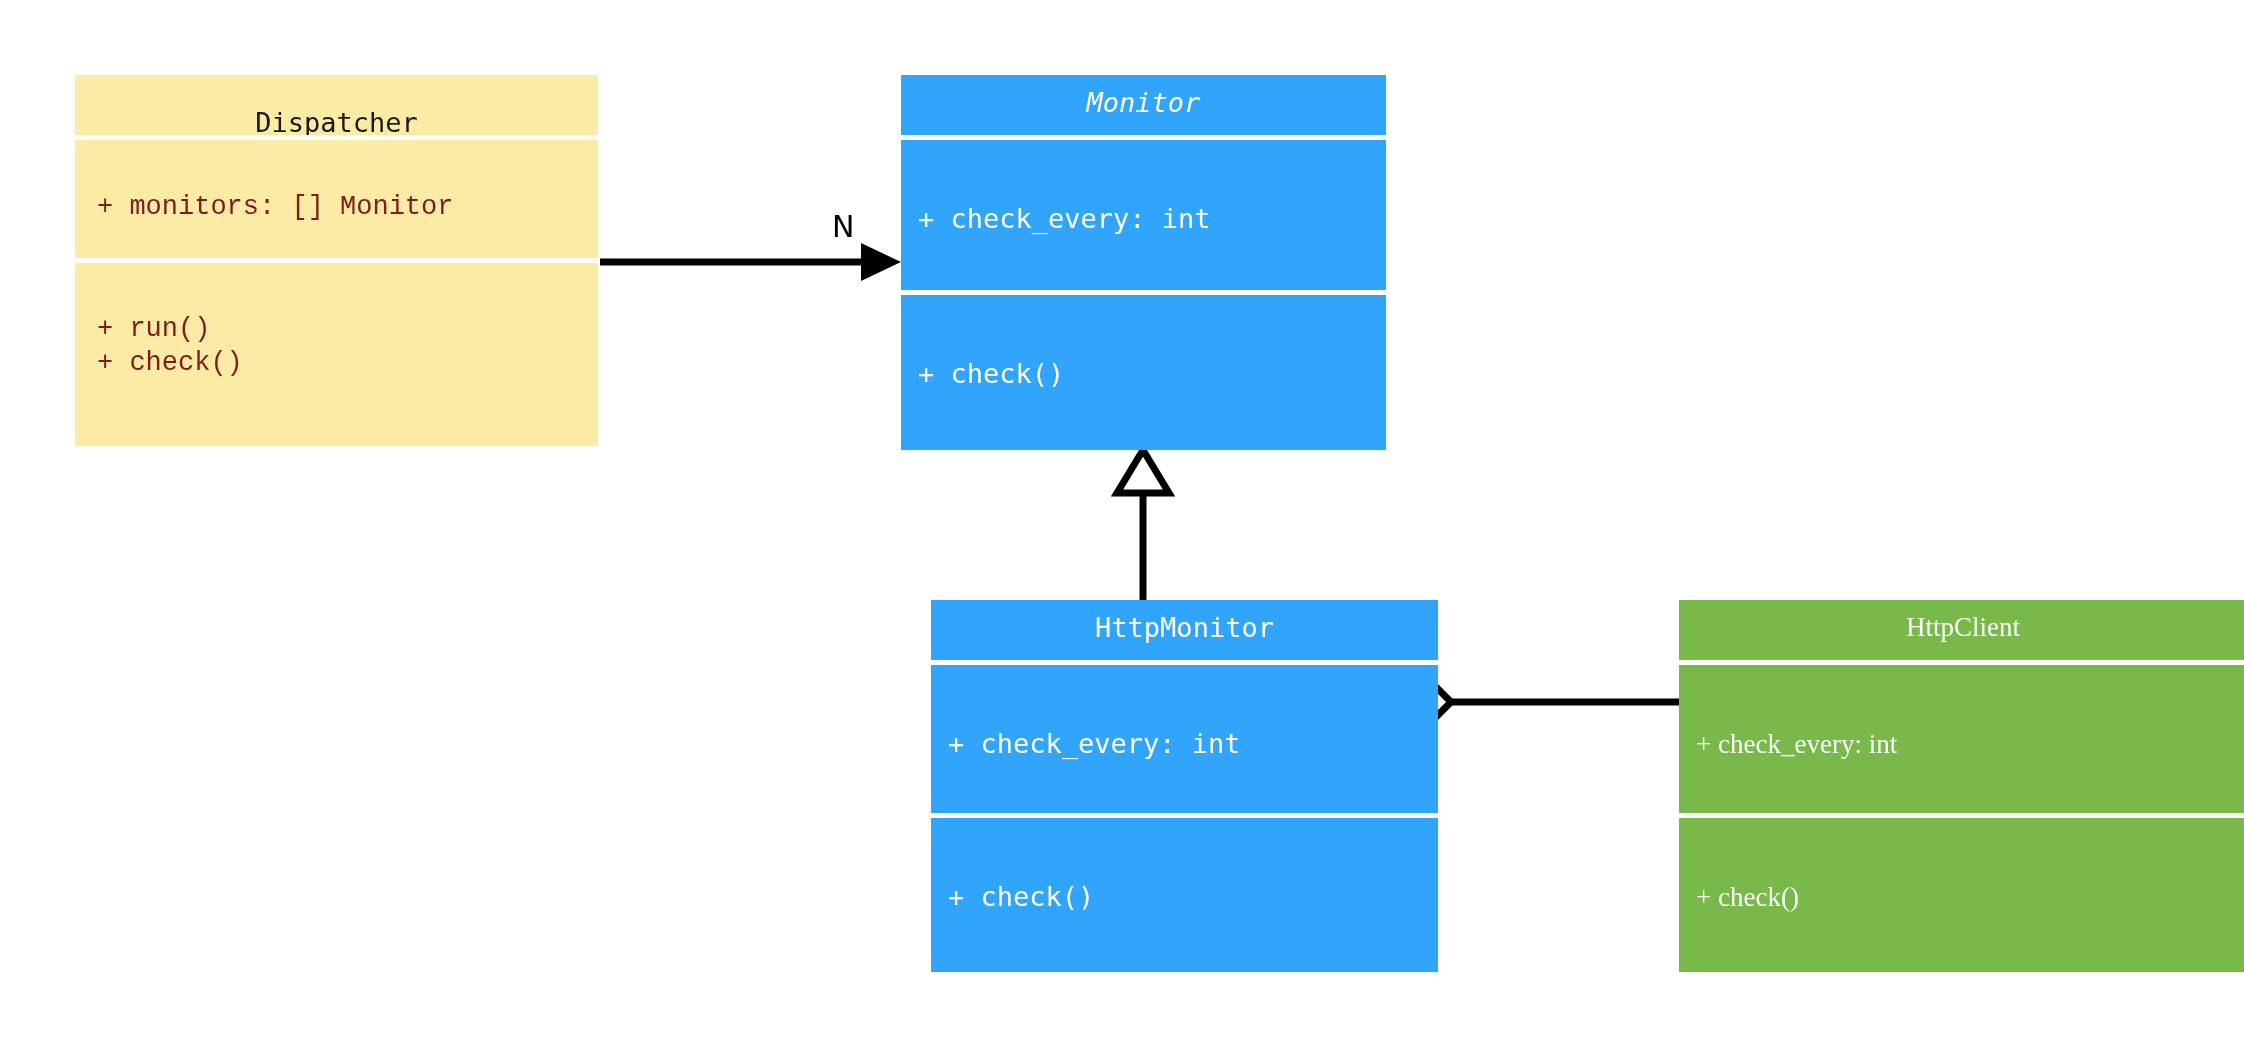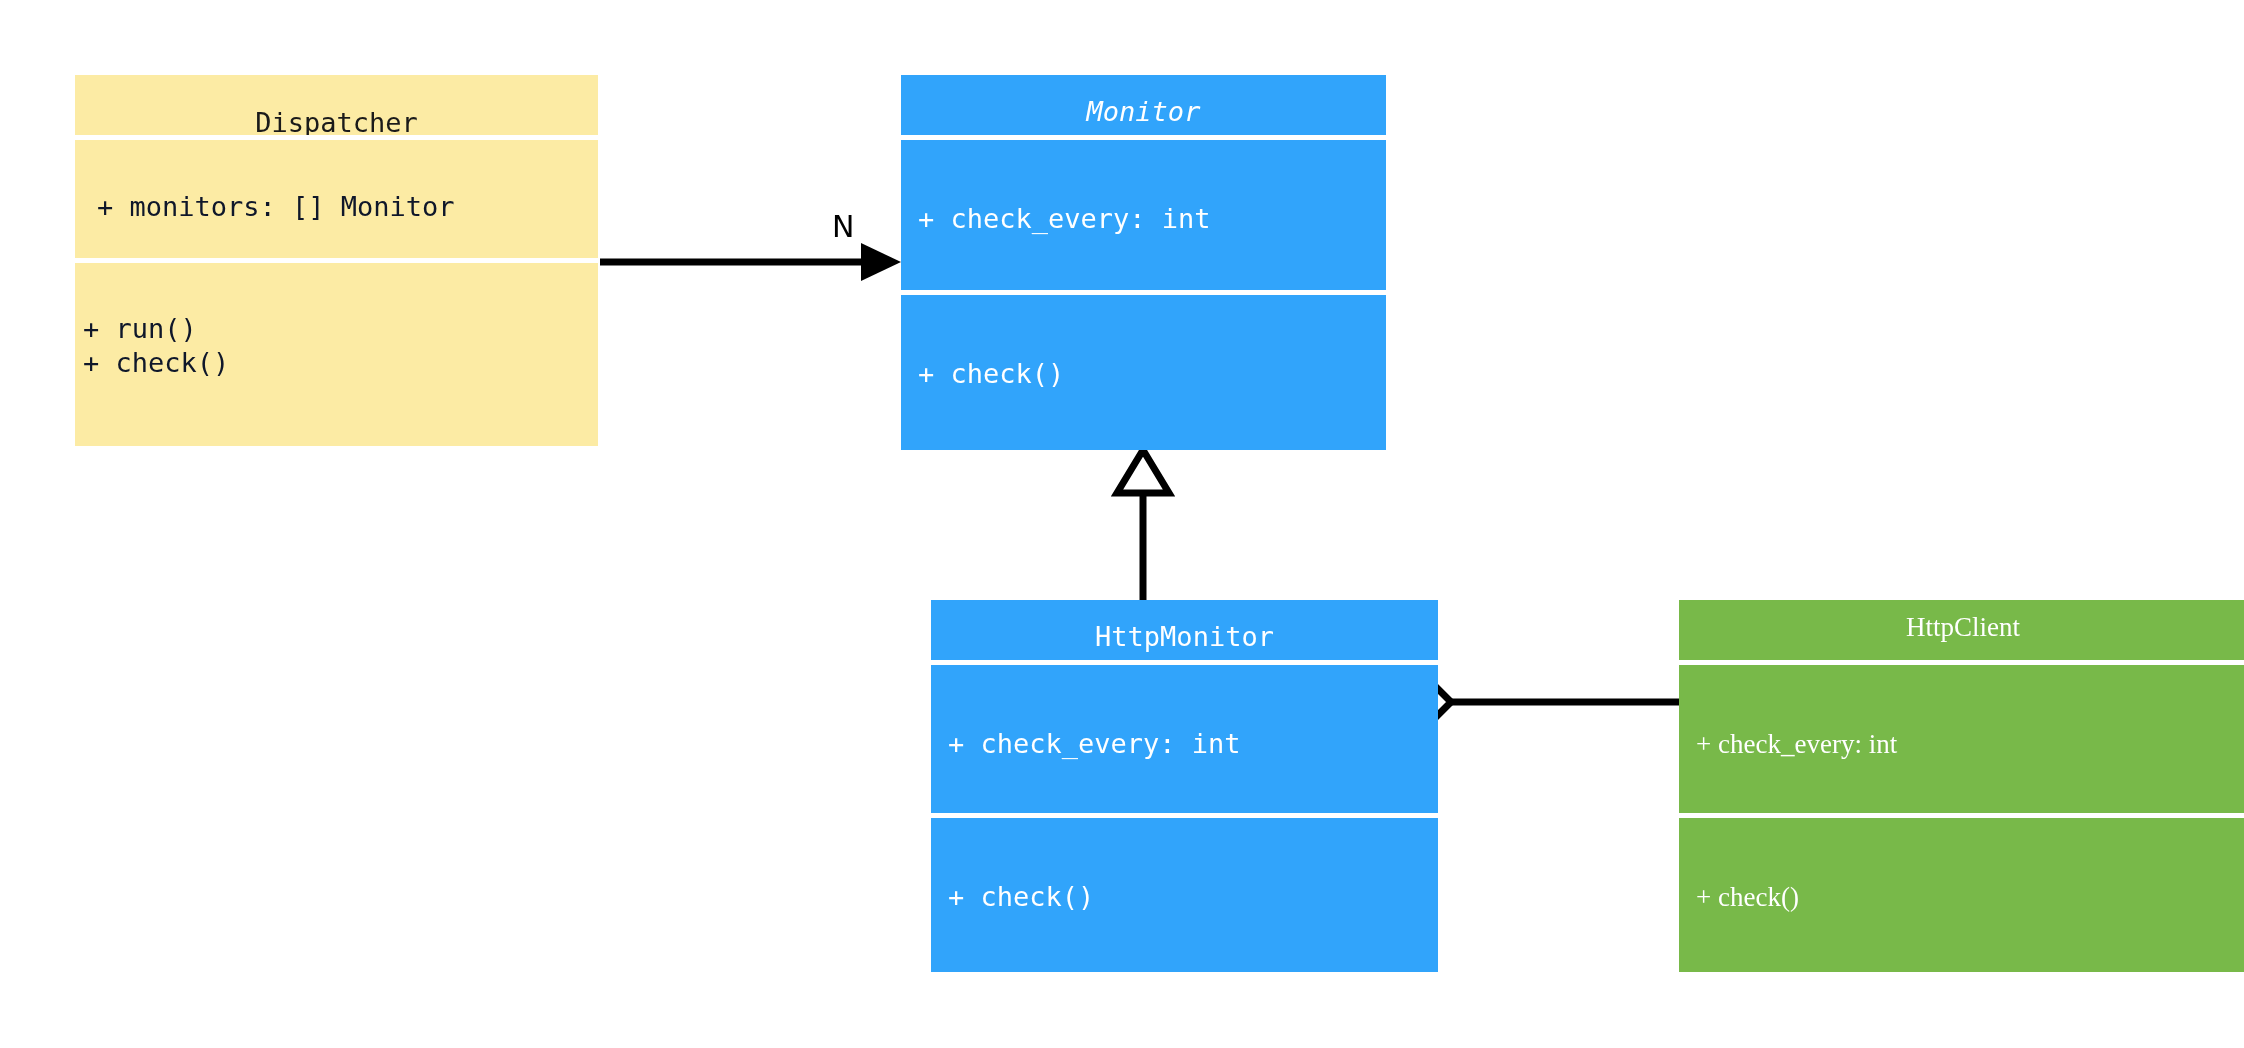--- a/index.html
+++ b/index.html
@@ -41,24 +41,24 @@
   }
   .member-line {
     font-size: 27px;
     line-height: 34px;
     white-space: pre;
     text-align: left;
   }
   
   .box-dispatcher { background: #fceba4; color: #111111; }
   .box-dispatcher .class-title { color: #1a1a1a; margin-top: 20px; }
-  .box-dispatcher .member-line { color: #0f172a; }
+  .box-dispatcher .member-line { color: #7f1d1d; font-family: Liberation Mono, monospace; }
   
   .box-blue { background: #31a4fb; }
-  .box-blue .class-title { color: #ffffff; margin-top: 9px; }
+  .box-blue .class-title { color: #ffffff; }
   .box-blue .member-line { color: #ffffff; }
   
   .box-green { background: #78b949; }
   .box-green .class-title { color: #ffffff; }
   .box-green .member-line { color: #ffffff; }
 
   .edge-layer {
     position: absolute;
     left: 0; top: 0;
     width: 2244px;
@@ -102,21 +102,21 @@
   <div class="uml-class box-dispatcher" style="left:75px; top:75px; width:523px; height:371px;">
 
     <div class="compartment" style="height:60px; padding-top:14px;">
       <div class="class-title">Dispatcher</div>
     </div>
 
     <div class="compartment" style="height:123px; padding:50px 0 0 22px;">
       <div class="member-line">+ monitors: [] Monitor</div>
     </div>
 
-    <div class="compartment" style="height:auto; flex:1; padding:49px 0 0 8px;">
+    <div class="compartment" style="height:auto; flex:1; padding:49px 0 0 22px;">
       <div class="member-line">+ run()</div>
       <div class="member-line">+ check()</div>
     </div>
   </div>
 
   <div class="uml-class box-blue" style="left:901px; top:75px; width:485px; height:375px;">
 
     <div class="compartment" style="height:60px; padding-top:14px;">
       <div class="class-title abstract">Monitor</div>
     </div>

